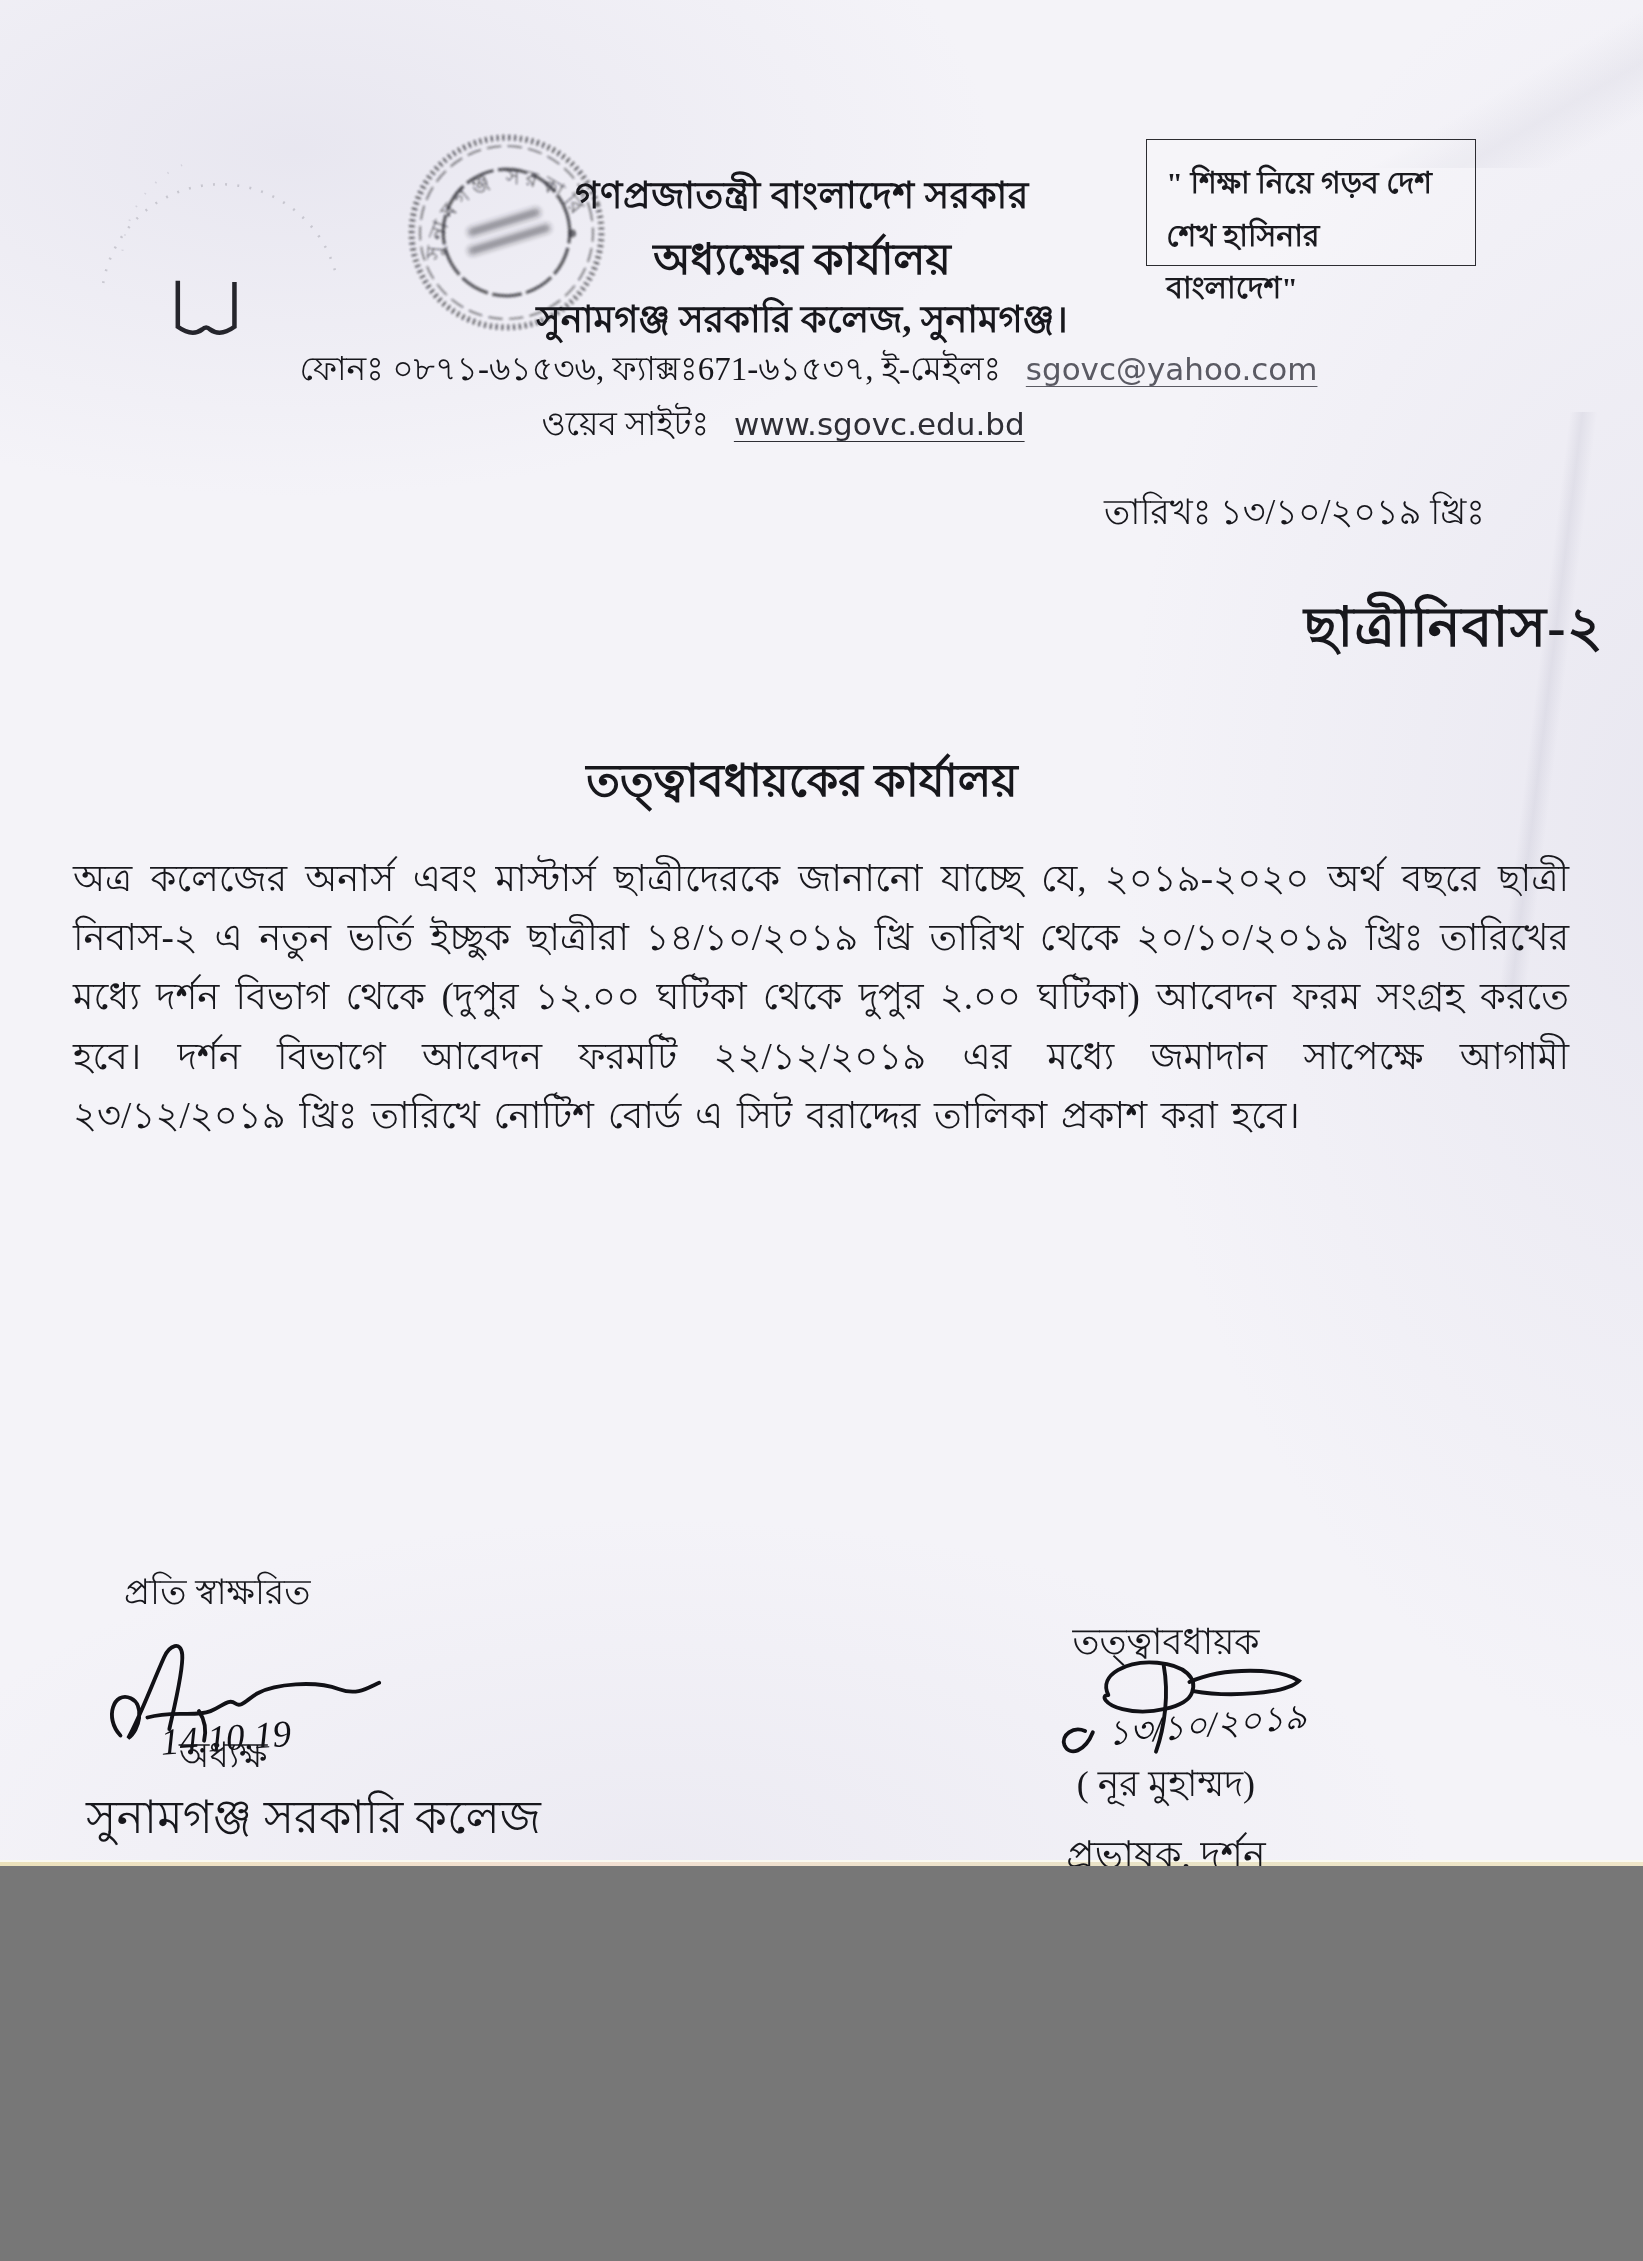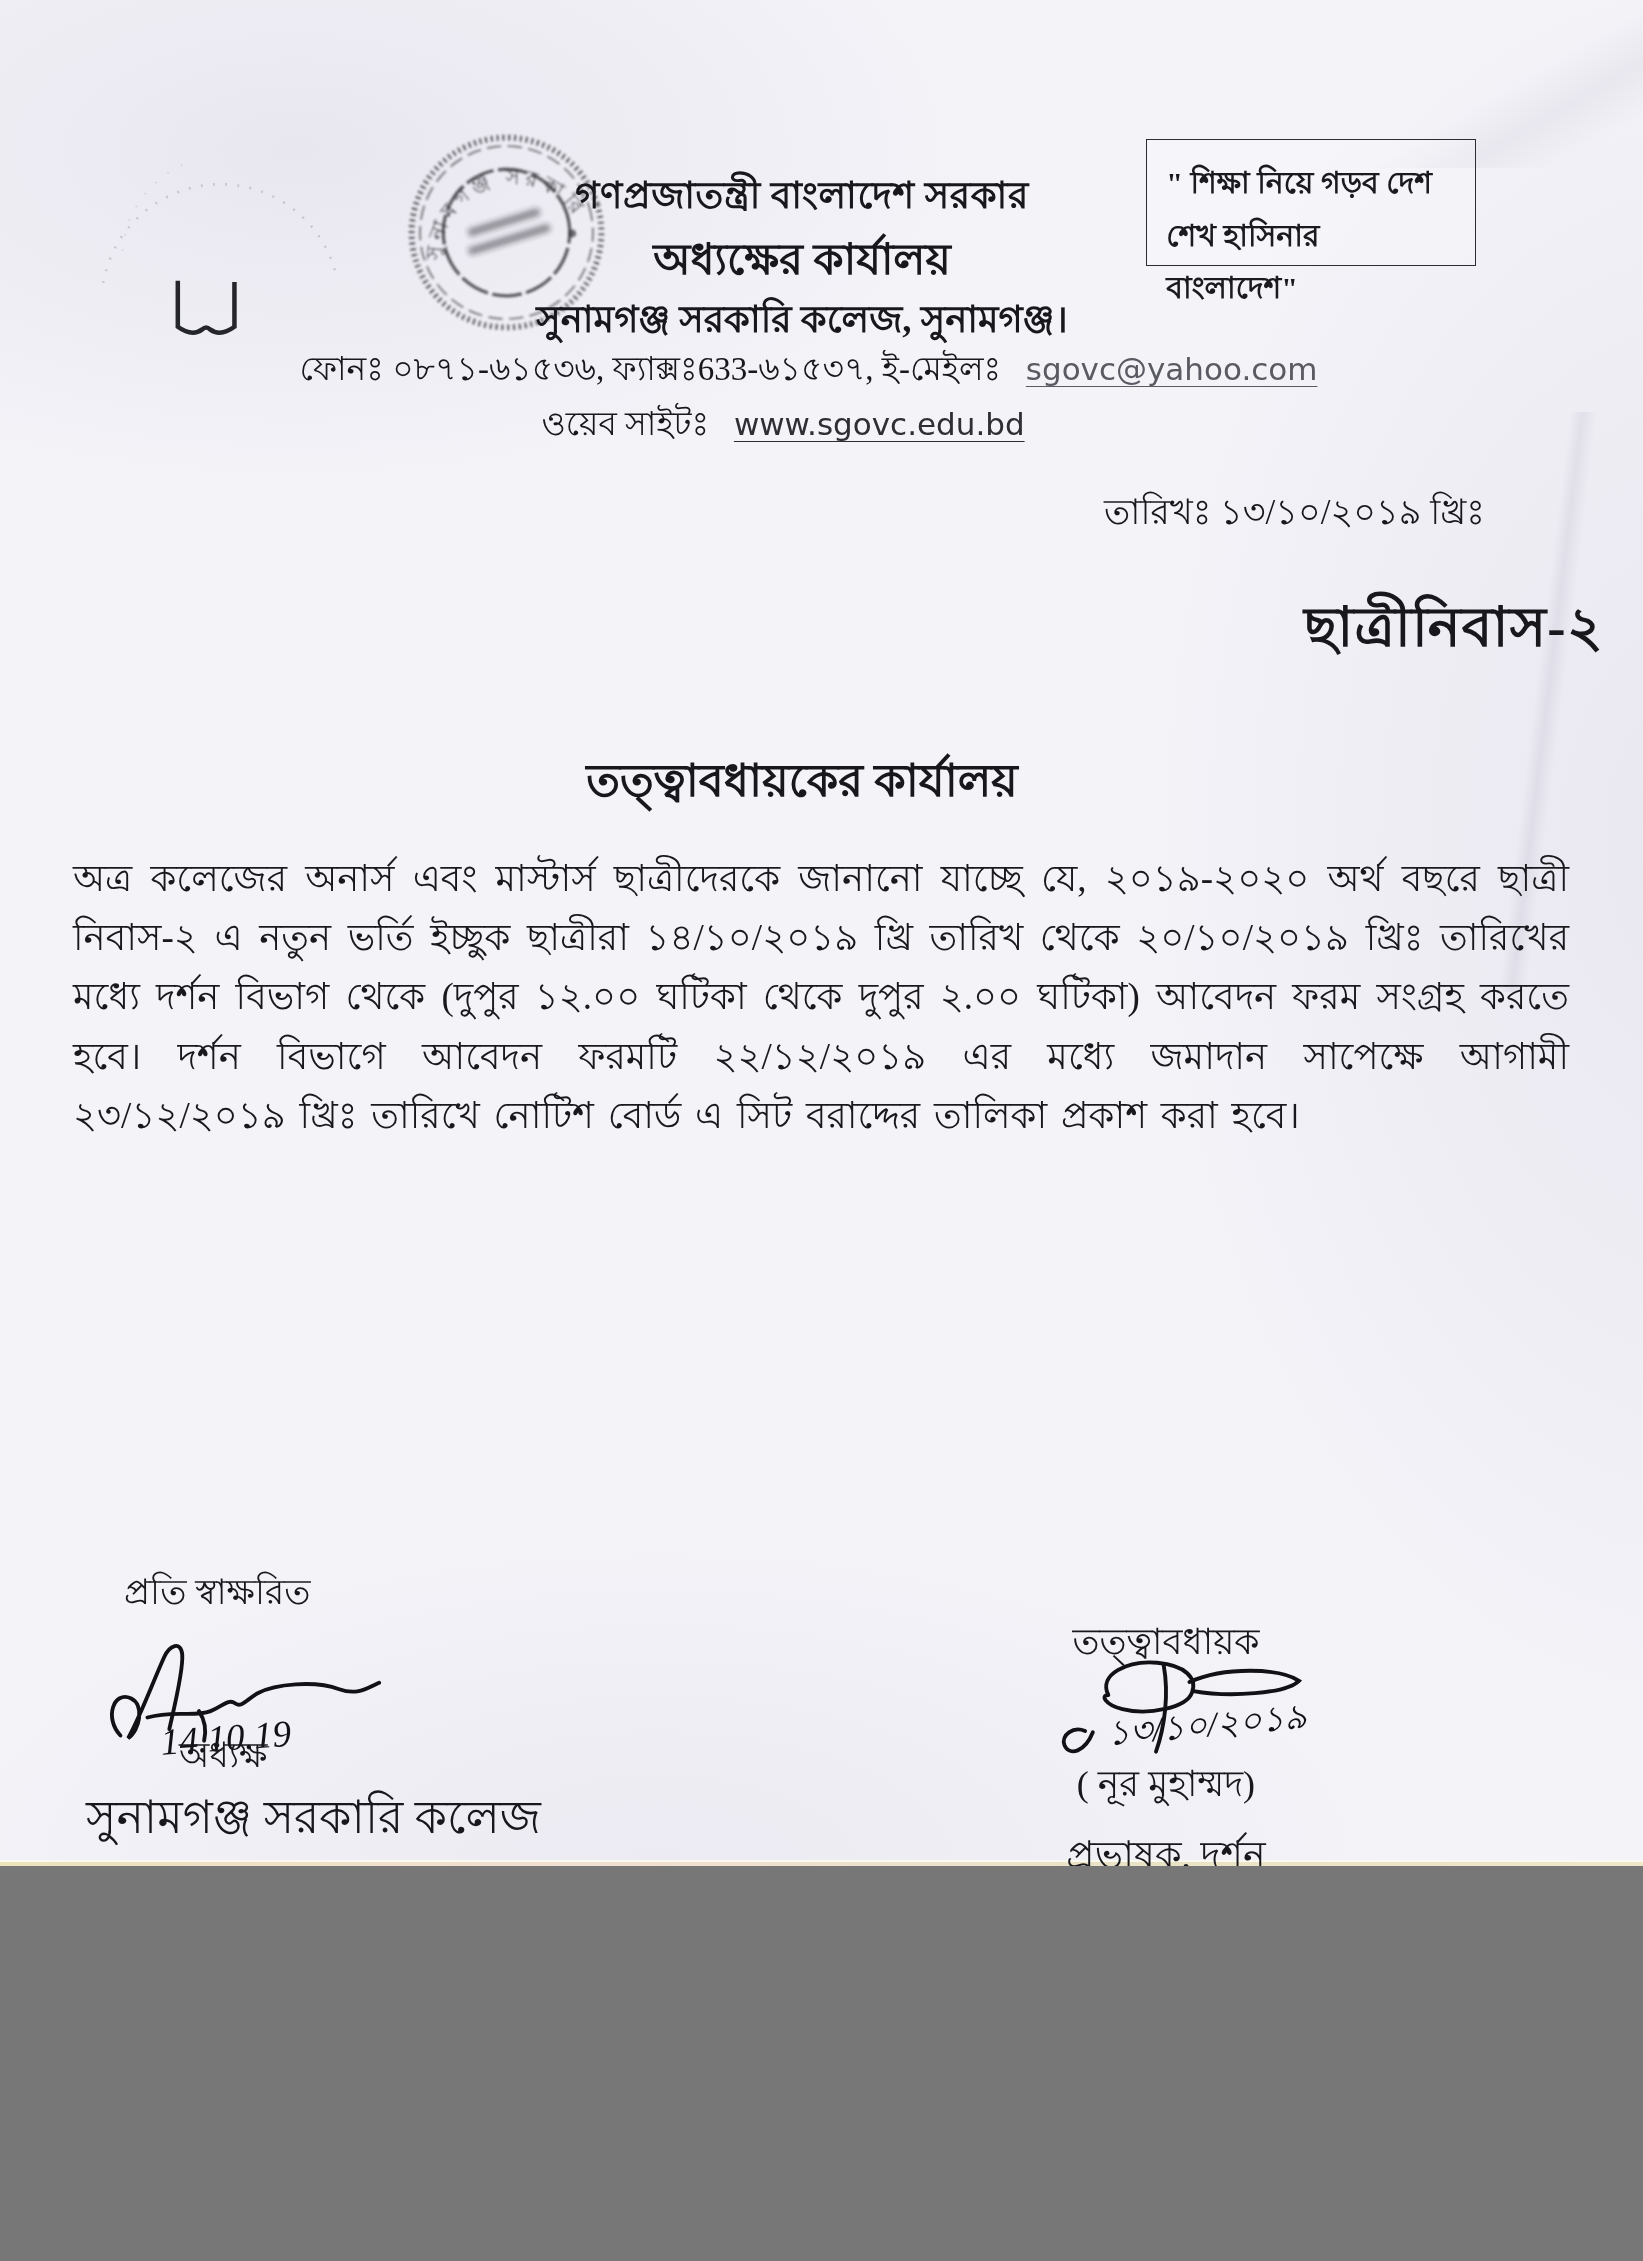--- a/index.html
+++ b/index.html
@@ -127,21 +127,21 @@
       </g>
       <circle cx="262" cy="196" r="6" fill="#1c1c22" opacity="0.7"></circle>
     </g>
   </svg>
 
   <div class="abs centered gov-line bn">গণপ্রজাতন্ত্রী বাংলাদেশ সরকার</div>
   <div class="abs centered college-line bn">সুনামগঞ্জ সরকারি কলেজ, সুনামগঞ্জ।</div>
   <div class="abs centered office-line bn">অধ্যক্ষের কার্যালয়</div>
 
   <div class="abs centered contact-line bn">
-    <span>ফোনঃ ০৮৭১-৬১৫৩৬, ফ্যাক্সঃ633-৬১৫৩৭, ই-মেইলঃ</span>
+    <span>ফোনঃ ০৮৭১-৬১৫৩৬, ফ্যাক্সঃ671-৬১৫৩৭, ই-মেইলঃ</span>
     <span>&nbsp;</span>
     <span class="email">sgovc@yahoo.com</span>
   </div>
 
   <div class="abs centered website-line bn">
     <span>ওয়েব সাইটঃ</span>
     <span>&nbsp;</span>
     <span class="site">www.sgovc.edu.bd</span>
   </div>
 

